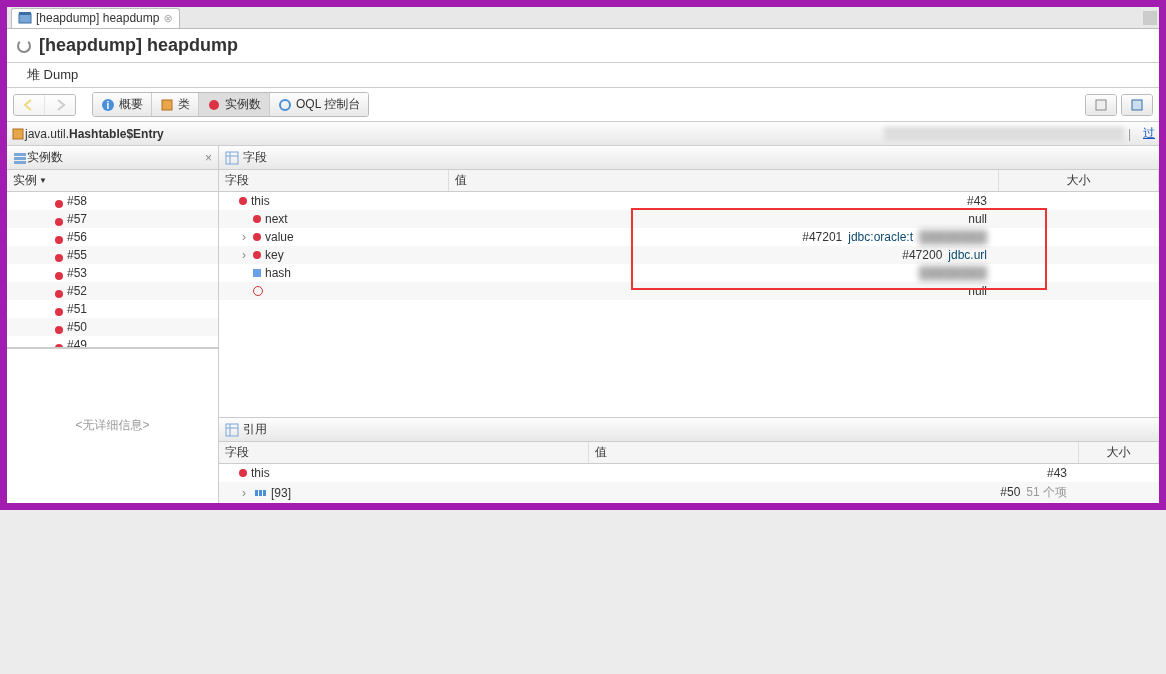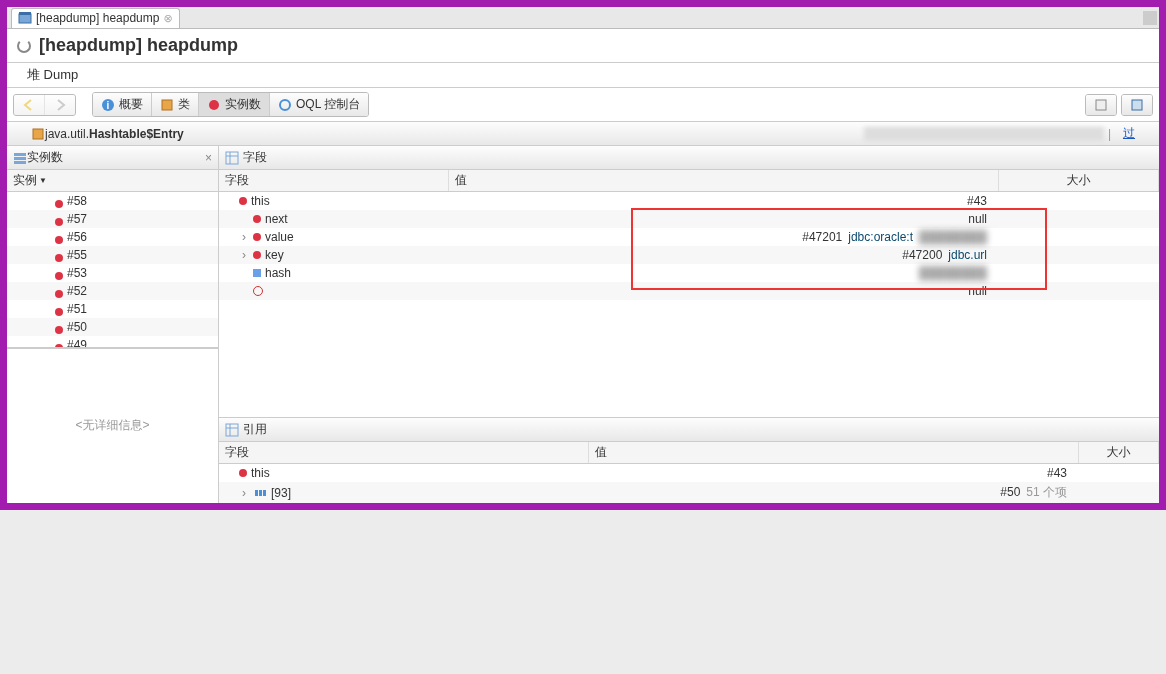--- a/index.html
+++ b/index.html
@@ -19,21 +19,21 @@
   
   .toolbar { display: flex; align-items: center; padding: 4px 6px; gap: 4px; border-bottom: 1px solid #ccc; }
   .tb-group { display: flex; border: 1px solid #bbb; border-radius: 3px; overflow: hidden; }
   .tb-btn { display: flex; align-items: center; gap: 4px; padding: 3px 8px; background: linear-gradient(#fdfdfd,#e8e8e8); border-right: 1px solid #ccc; cursor: pointer; }
   .tb-btn:last-child { border-right: none; }
   .tb-btn.disabled { opacity: 0.5; cursor: default; }
   .tb-btn.selected { background: #ddd; }
   .sep { width: 8px; }
   .toolbar-right { margin-left: auto; display: flex; gap: 4px; }
   
-  .breadcrumb { display: flex; align-items: center; padding: 3px 24px; font-size: 12px; border-bottom: 1px solid #ccc; background: linear-gradient(#fdfdfd,#e8e8e8); position: relative; }
+  .breadcrumb { display: flex; align-items: center; padding: 3px 4px; font-size: 12px; border-bottom: 1px solid #ccc; background: linear-gradient(#fdfdfd,#e8e8e8); position: relative; }
   .breadcrumb .blur { margin-left: auto; width: 240px; height: 14px; background: #ddd; filter: blur(2px); }
   .breadcrumb .lnk { color: #1a56c2; text-decoration: underline; margin-left: 8px; }
   
   .main-split { flex: 1; display: flex; overflow: hidden; }
   
   .left-pane { width: 212px; display: flex; flex-direction: column; border-right: 1px solid #ccc; }
   .pane-header { display: flex; align-items: center; padding: 3px 6px; background: linear-gradient(#fdfdfd,#e8e8e8); border-bottom: 1px solid #ccc; }
   .pane-header .close-x { margin-left: auto; color: #888; cursor: pointer; }
   .instances-col-head { padding: 2px 6px; border-bottom: 1px solid #ccc; background: #f5f5f5; }
   .dropdown { display: inline-flex; align-items: center; gap: 2px; }

